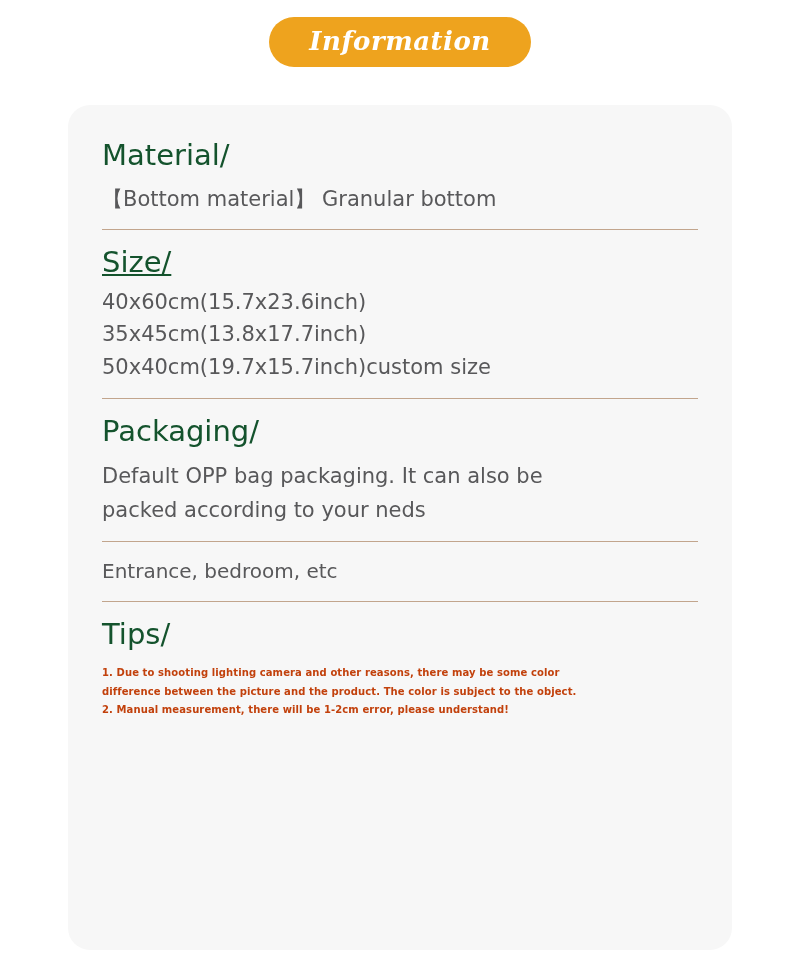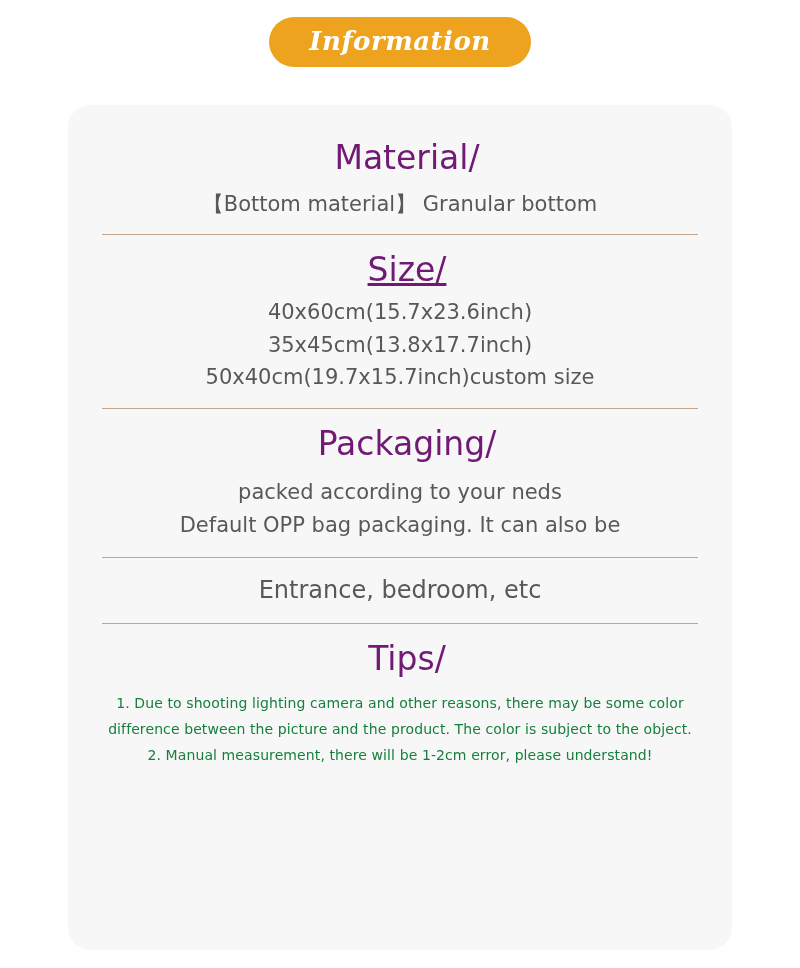--- a/index.html
+++ b/index.html
@@ -13,21 +13,20 @@
     font-family: "DejaVu Sans", sans-serif;
     color: #4a4a4a;
     overflow: hidden;
   }
 
   .page {
     position: relative;
     width: 800px;
     height: 762px;
     box-sizing: border-box;
-    text-align: center;
   }
 
   
   .header-wrap {
     display: flex;
     justify-content: center;
     padding-top: 17px;
   }
   .header-pill {
     background: #eea31e;
@@ -50,25 +49,25 @@
     padding: 28px 34px 40px 34px;
     box-sizing: border-box;
     height: 845px;
   }
 
   .section {
     padding: 0 0 0 0;
   }
 
   .section-title {
-    font-size: 33px;
-    color: #701a75;
+    font-size: 29px;
+    color: #14532d;
     font-weight: normal;
     letter-spacing: 0px;
-    margin: 0 0 4px 14px;
+    margin: 0 0 4px 0;
     line-height: 1.3;
   }
 
   .section-lines {
     margin: 0;
     padding: 0;
   }
   .line {
     font-size: 21px;
     color: #58585a;
@@ -77,35 +76,36 @@
   }
 
   .divider {
     height: 1px;
     background: #b08a6a;
     opacity: .75;
     margin: 14px 0 14px 0;
   }
 
   .tips-line {
-    font-size: 14px;
-    color: #15803d;
+    font-size: 10px;
+    color: #c2410c;
     line-height: 1.85;
     letter-spacing: 0.1px;
+    font-weight: bold;
   }
 
   .sec-material { margin-top: 4px; }
   .sec-material .section-title { margin-bottom: 8px; }
 
   .sec-size .section-title { margin-bottom: 4px; text-decoration: underline; }
   .sec-pack .section-title { margin-bottom: 10px; }
   .sec-app .section-title { margin-bottom: 12px; }
   .sec-tips .section-title { margin-bottom: 10px; }
 
-  .sec-app .line { font-size: 24px; }
+  .sec-app .line { font-size: 20px; }
   .sec-pack .line { font-size: 21px; line-height: 1.6; }
 </style>
 </head>
 <body>
 
 <div class="page">
 
   <div class="header-wrap">
     <div class="header-pill">Information</div>
   </div>
@@ -128,22 +128,22 @@
         <div class="line">35x45cm(13.8x17.7inch)</div>
         <div class="line">50x40cm(19.7x15.7inch)custom size</div>
       </div>
     </div>
 
     <div class="divider"></div>
 
     <div class="section sec-pack">
       <div class="section-title">Packaging/</div>
       <div class="section-lines">
+        <div class="line">Default OPP bag packaging. It can also be</div>
         <div class="line">packed according to your neds</div>
-        <div class="line">Default OPP bag packaging. It can also be</div>
       </div>
     </div>
 
     <div class="divider"></div>
 
     <div class="section sec-app">
       <div class="section-lines">
         <div class="line">Entrance, bedroom, etc</div>
       </div>
     </div>

